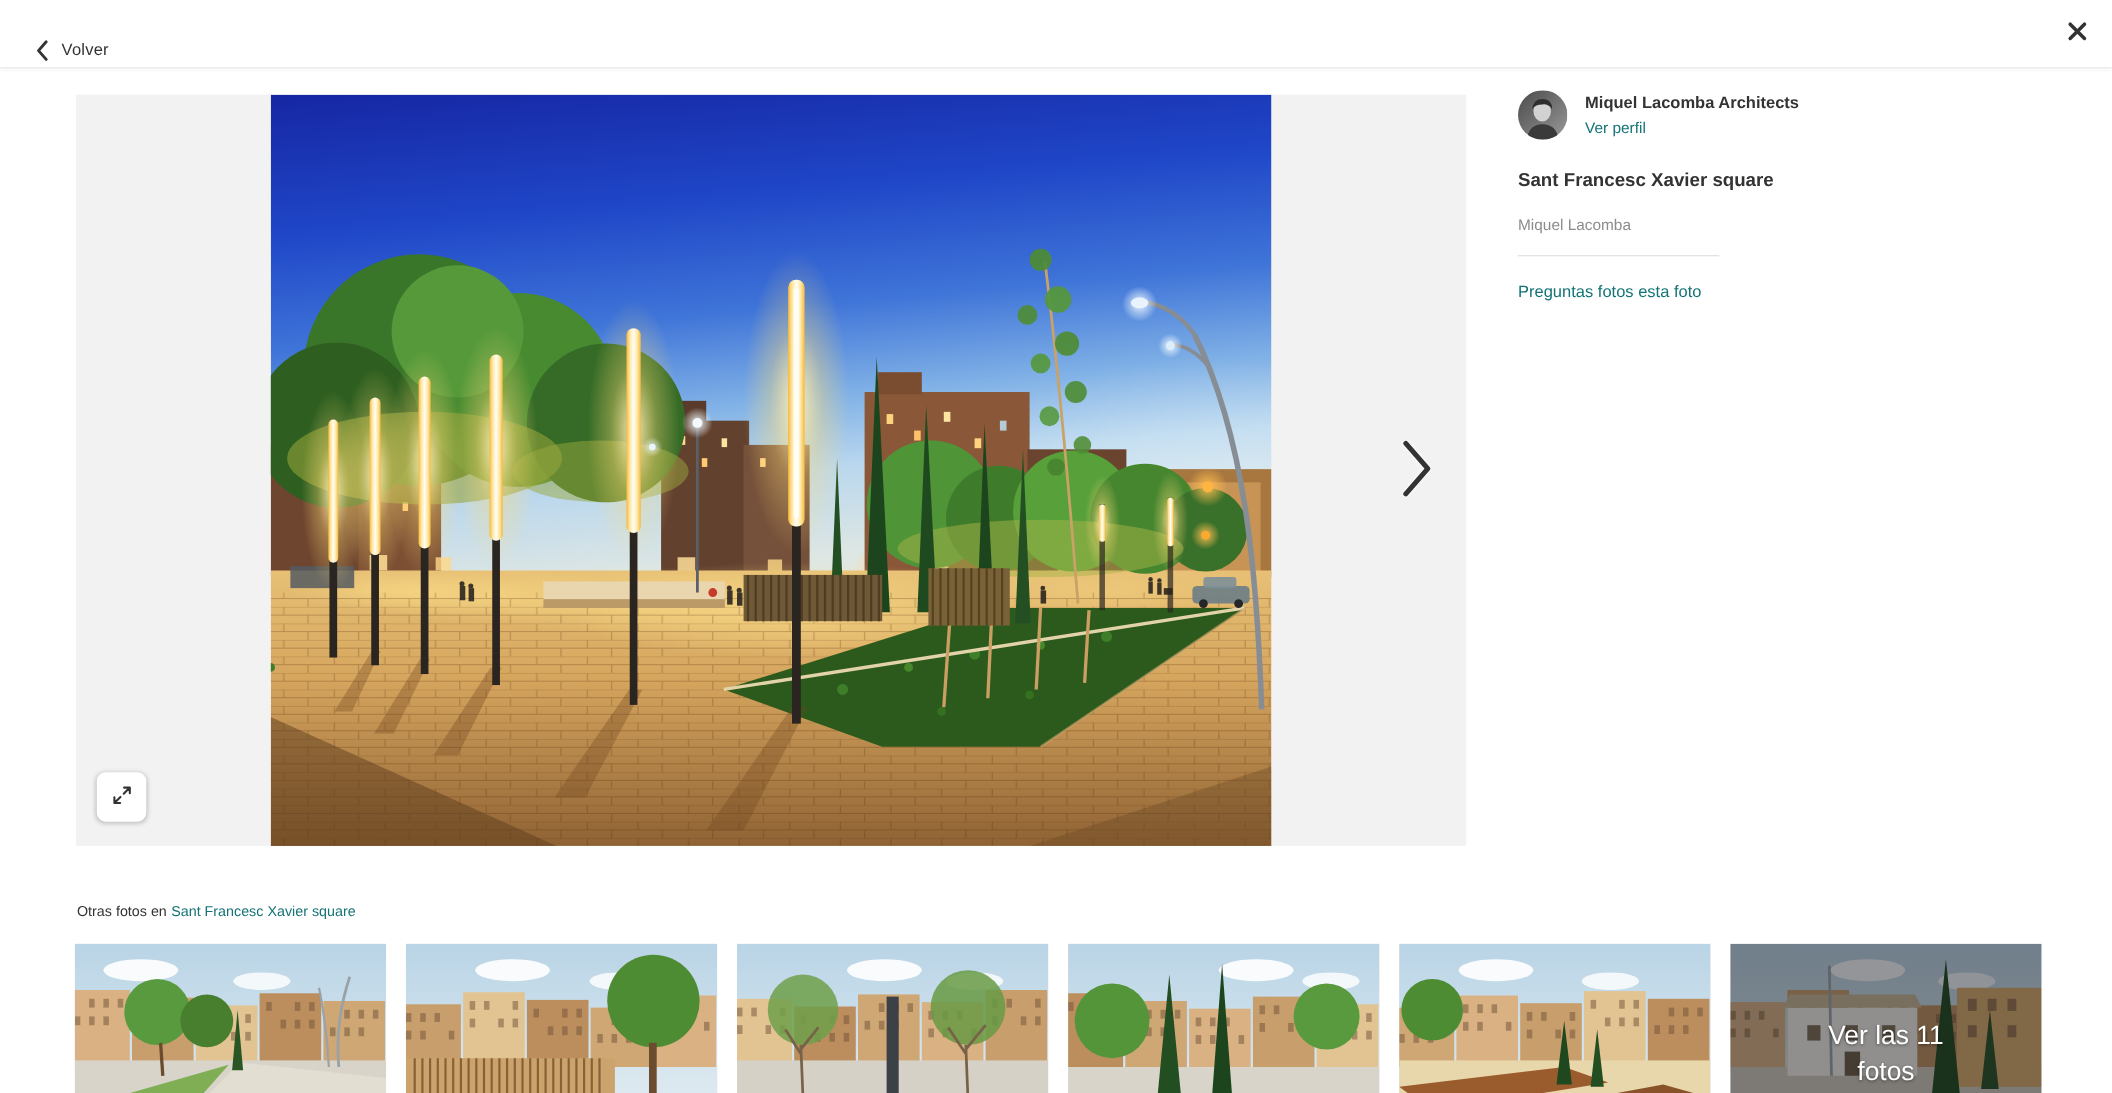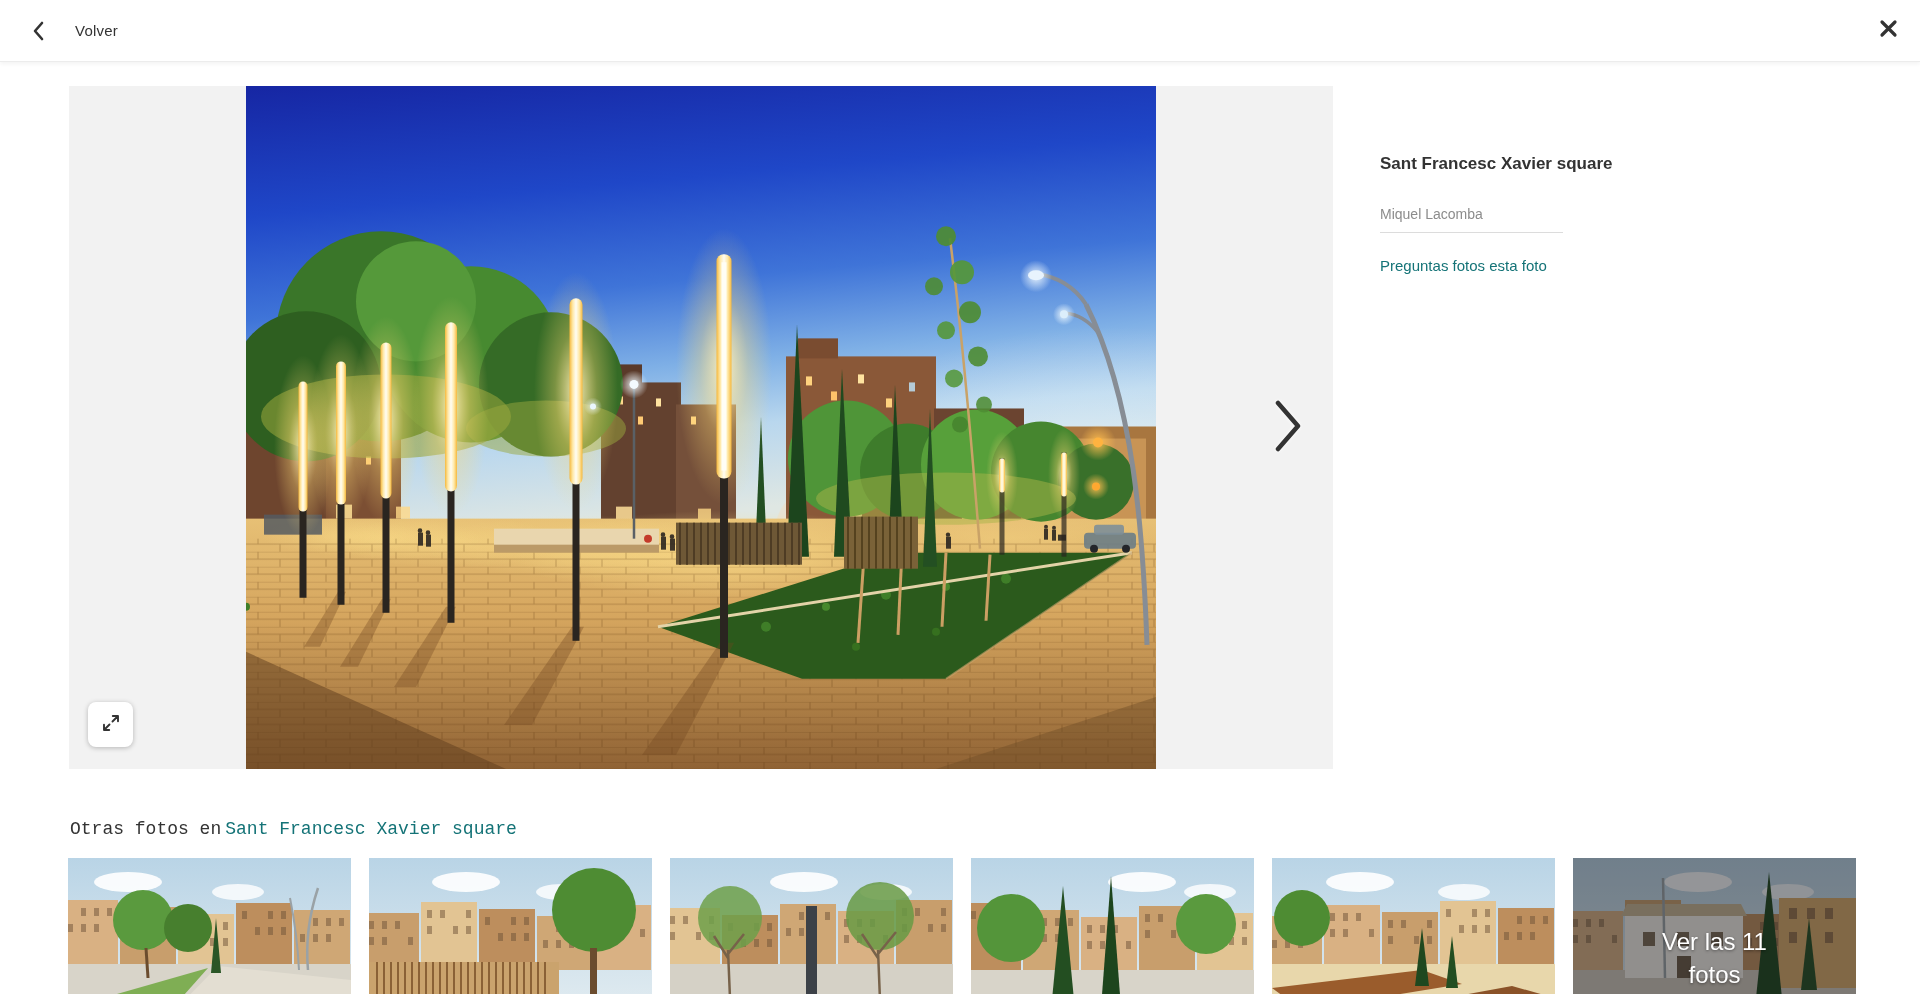--- a/index.html
+++ b/index.html
@@ -8,21 +8,21 @@
     font-family:"Liberation Sans",sans-serif;color:#333;
     --accent:#147377;
   }
   
   .topbar{
     position:absolute;left:0;top:0;width:1920px;height:61px;background:#fff;
     border-bottom:1px solid #ececec;box-shadow:0 2px 4px rgba(0,0,0,.05);z-index:20;
   }
   .back-btn{
     position:absolute;left:26px;top:0;height:100%;display:flex;align-items:center;
-    gap:31px;cursor:pointer;padding:0 6px;
+    gap:12px;cursor:pointer;padding:15px 6px;
   }
   .back-btn svg{display:block}
   .back-label{font-size:15px;color:#333;letter-spacing:.2px}
   .close-btn{
     position:absolute;right:10px;top:8px;width:44px;height:44px;display:flex;
     align-items:center;justify-content:center;cursor:pointer;border:none;background:none;
   }
   
   .stage{position:absolute;left:69px;top:86px;width:1264px;height:683px;background:#f2f2f2;}
   .photo{position:absolute;left:177px;top:0;width:910px;height:683px;overflow:hidden;cursor:pointer;}
@@ -37,25 +37,25 @@
     border-radius:8px;box-shadow:0 1px 5px rgba(0,0,0,.25);display:flex;align-items:center;
     justify-content:center;cursor:pointer;
   }
   
   .sidebar{position:absolute;left:1380px;top:82px;width:480px;height:620px;}
   .author-row{position:absolute;left:0;top:0;display:flex;gap:16px;}
   .avatar{width:45px;height:45px;border-radius:50%;overflow:hidden;flex:0 0 45px;cursor:pointer;}
   .author-name{font-size:15px;font-weight:700;color:#333;margin-top:3px;line-height:18px;}
   .profile-link{font-size:14px;color:var(--accent);margin-top:5px;cursor:pointer;display:inline-block;}
   .photo-title{position:absolute;left:0;top:72px;font-size:17px;font-weight:700;color:#333;}
-  .byline{position:absolute;left:0;top:124px;font-size:14px;color:#8c8c8c;}
+  .byline{position:absolute;left:0;top:114px;font-size:14px;color:#8c8c8c;}
   .side-divider{position:absolute;left:0;top:150px;width:183px;height:1px;background:#dcdcdc;}
   .questions-link{position:absolute;left:0;top:175px;font-size:15px;color:var(--accent);cursor:pointer;}
   
-  .related-heading{position:absolute;left:70px;top:819px;font-size:18px;line-height:20px;color:#333;font-family:Liberation Mono, monospace;}
+  .related-heading{position:absolute;left:70px;top:819px;font-size:13px;line-height:20px;color:#333;}
   .related-heading .lnk{color:var(--accent);cursor:pointer;margin-left:4px;}
   .thumbs{position:absolute;left:68px;top:858px;display:flex;gap:18px;}
   .thumb{width:283px;height:200px;position:relative;overflow:hidden;cursor:pointer;flex:0 0 283px;background:#ddd;}
   .thumb svg{display:block}
   .thumb-overlay{
     position:absolute;inset:0;background:rgba(25,25,28,.45);display:flex;
     align-items:center;justify-content:center;text-align:center;
   }
   .thumb-overlay span{
     color:#fff;font-weight:400;font-size:24px;line-height:33px;width:160px;
@@ -327,20 +327,40 @@
     <span>
       <svg width="20" height="20" viewBox="0 0 20 20" stroke="#333" stroke-width="1.9" stroke-linecap="round" fill="none">
         <path d="M11.5 8.5 L17 3 M17 3 H11.8 M17 3 V8.2"></path>
         <path d="M8.5 11.5 L3 17 M3 17 H8.2 M3 17 V11.8"></path>
       </svg>
     </span>
   </button>
 </div>
 
 <div class="sidebar">
+  <div class="author-row">
+    <div class="avatar">
+      <svg width="45" height="45" viewBox="0 0 45 45">
+        <defs>
+            <linearGradient id="avbg" x1="0" y1="0" x2="1" y2="1">
+          <stop offset="0" stop-color="#4a4a4a"></stop>
+              <stop offset="1" stop-color="#9a9a9a"></stop>
+        </linearGradient>
+          </defs>
+        <rect width="45" height="45" fill="url(#avbg)"></rect>
+        <ellipse cx="22" cy="19" rx="8" ry="9.5" fill="#d2d2d2"></ellipse>
+        <path d="M13 17 Q14 8 22 8 Q31 8 31 17 Q27 12 22 13 Q16 13 13 17Z" fill="#2e2e2e"></path>
+        <path d="M8 45 Q10 31 22 31 Q35 31 37 45Z" fill="#3a3a3a"></path>
+      </svg>
+    </div>
+    <div>
+      <div class="author-name">Miquel Lacomba Architects</div>
+      <span class="profile-link">Ver perfil</span>
+    </div>
+  </div>
   <div class="photo-title">Sant Francesc Xavier square</div>
   <div class="byline">Miquel Lacomba</div>
   <div class="side-divider"></div>
   <span class="questions-link">Preguntas fotos esta foto</span>
 </div>
 
 <div class="related-heading">
   <span>Otras fotos en</span><span class="lnk">Sant Francesc Xavier square</span>
 </div>
 <div class="thumbs" id="thumbs-row">

